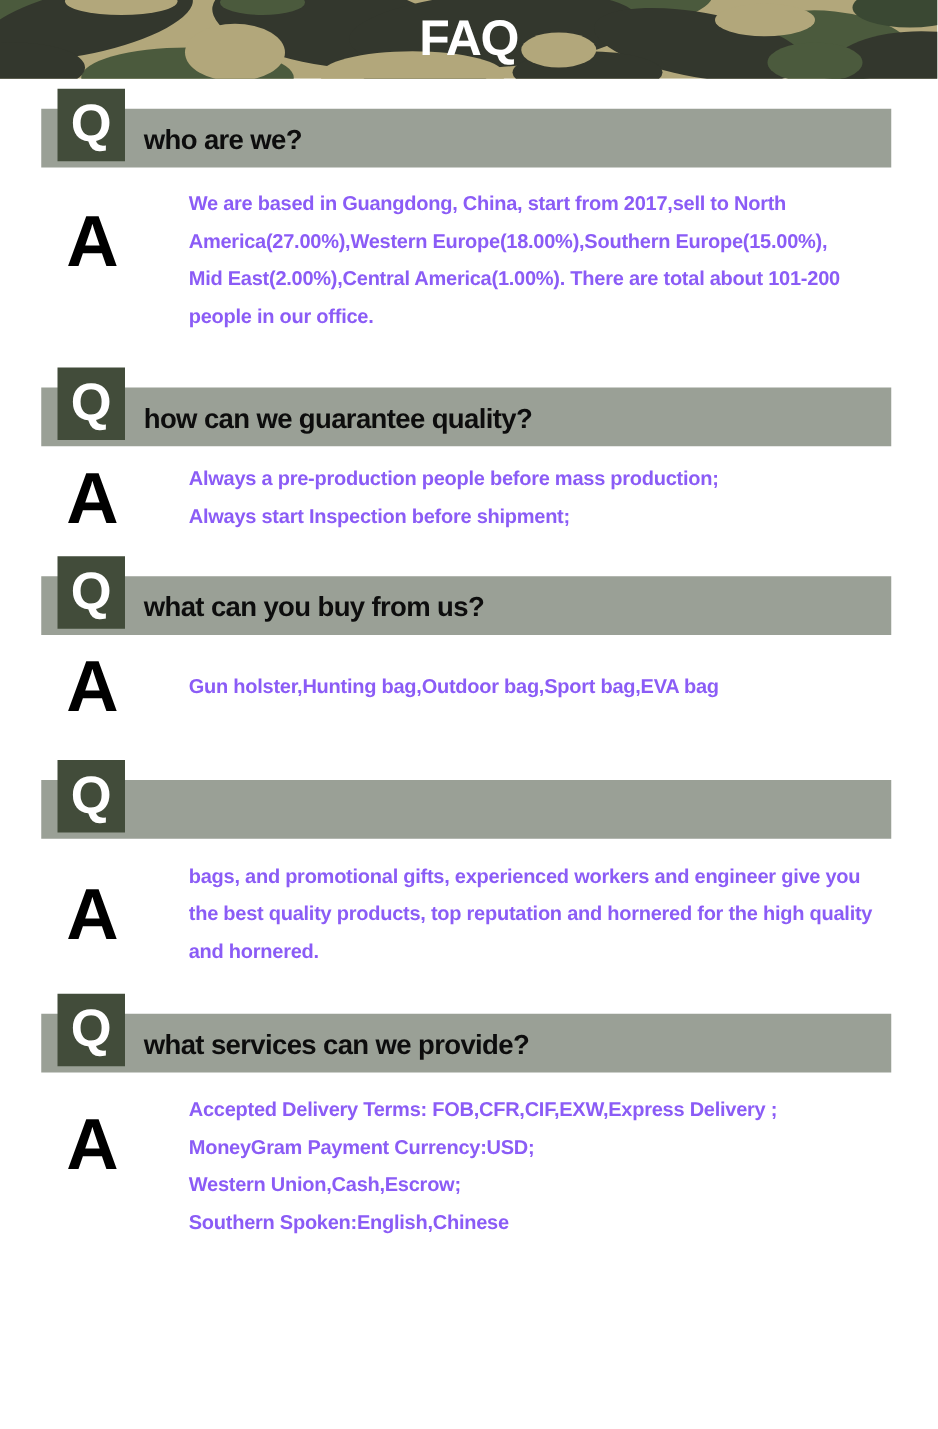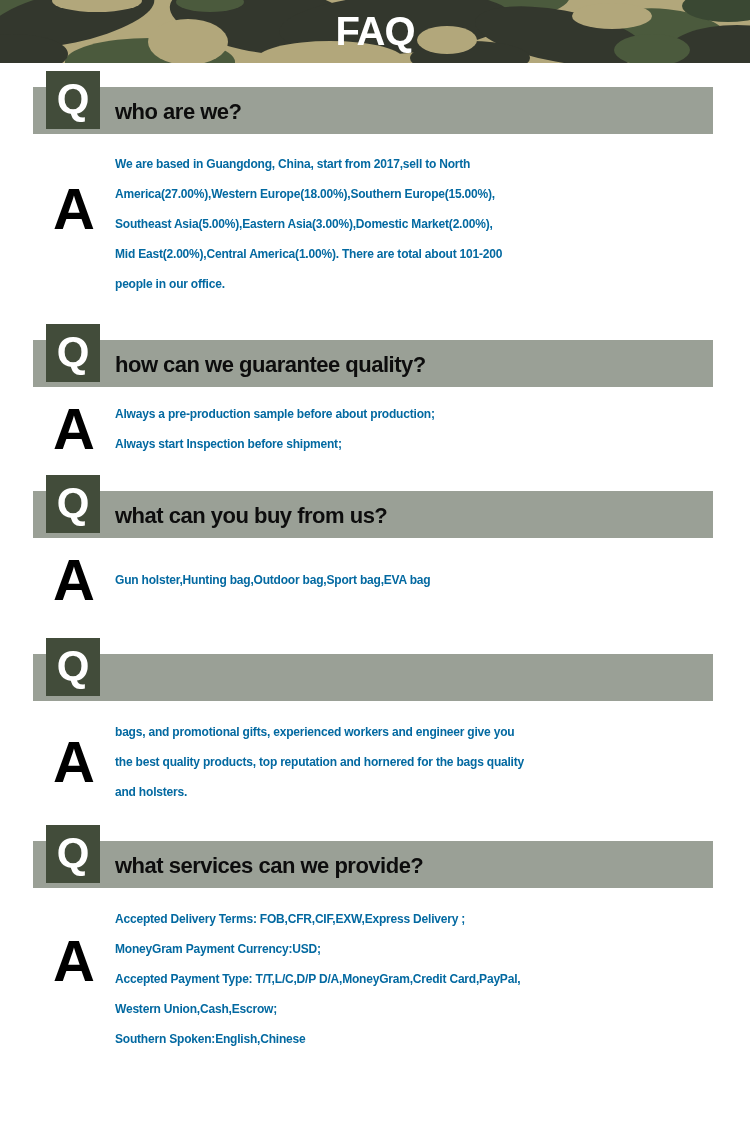--- a/index.html
+++ b/index.html
@@ -46,23 +46,24 @@
   }
 
   .answer { display: flex; align-items: center; }
   .a-letter {
     flex: none;
     margin-left: 33px; width: 82px;
     text-align: center;
     font-size: 58px; line-height: 1; color: #000000;
   }
   .a-lines {
-    font-size: 12px; line-height: 30px;
-    letter-spacing: -0.2px; color: #0369a1;
+    font-size: 16px; line-height: 30px;
+    letter-spacing: -0.2px; color: #8b5cf6;
     white-space: nowrap;
+    margin-left: 36px;
   }
 
   
   .s1 .q-bar { margin-top: 38px; }
   .s1 .answer { margin-top: 15px; }
   .s1 .a-letter { position: relative; top: -15px; }
   .s2 .q-bar { margin-top: 41px; }
   .s2 .answer { margin-top: 12px; }
   .s3 .q-bar { margin-top: 32px; }
   .s3 .answer { margin-top: 13px; }
@@ -111,38 +112,37 @@
     <div class="q-badge">
       <span class="q-letter">Q</span>
     </div>
     <span class="q-text">who are we?</span>
   </div>
   <div class="answer">
     <div class="a-letter">A</div>
     <div class="a-lines">
       <div class="a-line">We are based in Guangdong, China, start from 2017,sell to North</div>
       <div class="a-line">America(27.00%),Western Europe(18.00%),Southern Europe(15.00%),</div>
-      <div class="a-line">Southeast Asia(5.00%),Eastern Asia(3.00%),Domestic Market(2.00%),</div>
       <div class="a-line">Mid East(2.00%),Central America(1.00%). There are total about 101-200</div>
       <div class="a-line">people in our office.</div>
     </div>
   </div>
 </section>
 
 <section class="qa s2">
   <div class="q-bar">
     <div class="q-badge">
       <span class="q-letter">Q</span>
     </div>
     <span class="q-text">how can we guarantee quality?</span>
   </div>
   <div class="answer">
     <div class="a-letter">A</div>
     <div class="a-lines">
-      <div class="a-line">Always a pre-production sample before about production;</div>
+      <div class="a-line">Always a pre-production people before mass production;</div>
       <div class="a-line">Always start Inspection before shipment;</div>
     </div>
   </div>
 </section>
 
 <section class="qa s3">
   <div class="q-bar">
     <div class="q-badge">
       <span class="q-letter">Q</span>
     </div>
@@ -159,36 +159,35 @@
 <section class="qa s4">
   <div class="q-bar">
     <div class="q-badge">
       <span class="q-letter">Q</span>
     </div>
   </div>
   <div class="answer">
     <div class="a-letter">A</div>
     <div class="a-lines">
       <div class="a-line">bags, and promotional gifts, experienced workers and engineer give you</div>
-      <div class="a-line">the best quality products, top reputation and hornered for the bags quality</div>
-      <div class="a-line">and holsters.</div>
+      <div class="a-line">the best quality products, top reputation and hornered for the high quality</div>
+      <div class="a-line">and hornered.</div>
     </div>
   </div>
 </section>
 
 <section class="qa s5">
   <div class="q-bar">
     <div class="q-badge">
       <span class="q-letter">Q</span>
     </div>
     <span class="q-text">what services can we provide?</span>
   </div>
   <div class="answer">
     <div class="a-letter">A</div>
     <div class="a-lines">
       <div class="a-line">Accepted Delivery Terms: FOB,CFR,CIF,EXW,Express Delivery ;</div>
       <div class="a-line">MoneyGram Payment Currency:USD;</div>
-      <div class="a-line">Accepted Payment Type: T/T,L/C,D/P D/A,MoneyGram,Credit Card,PayPal,</div>
       <div class="a-line">Western Union,Cash,Escrow;</div>
       <div class="a-line">Southern Spoken:English,Chinese</div>
     </div>
   </div>
 </section>
 
 </body></html>

